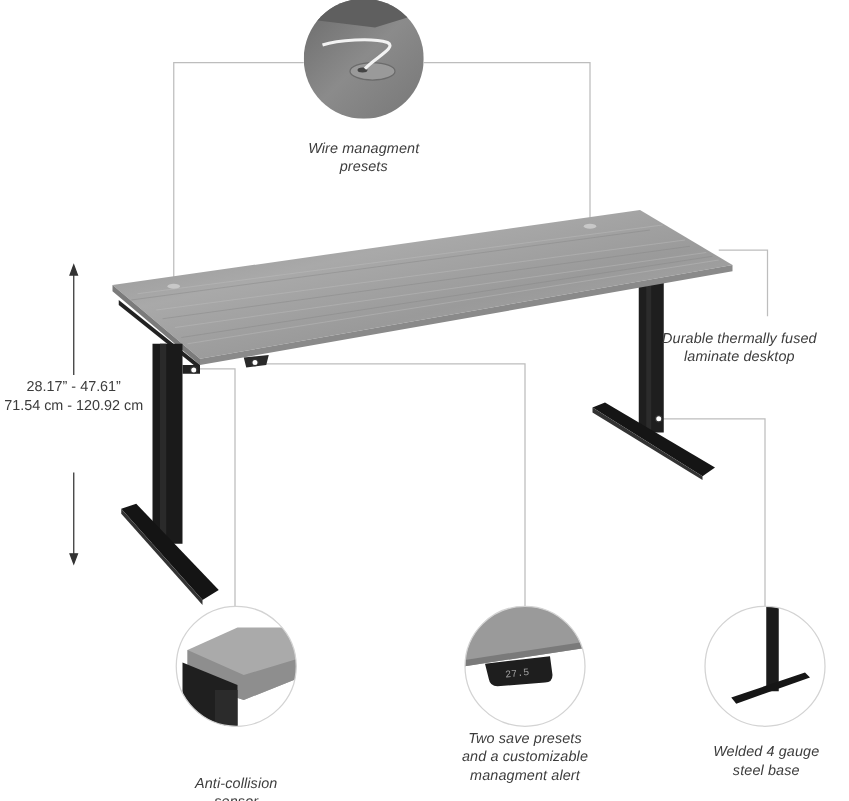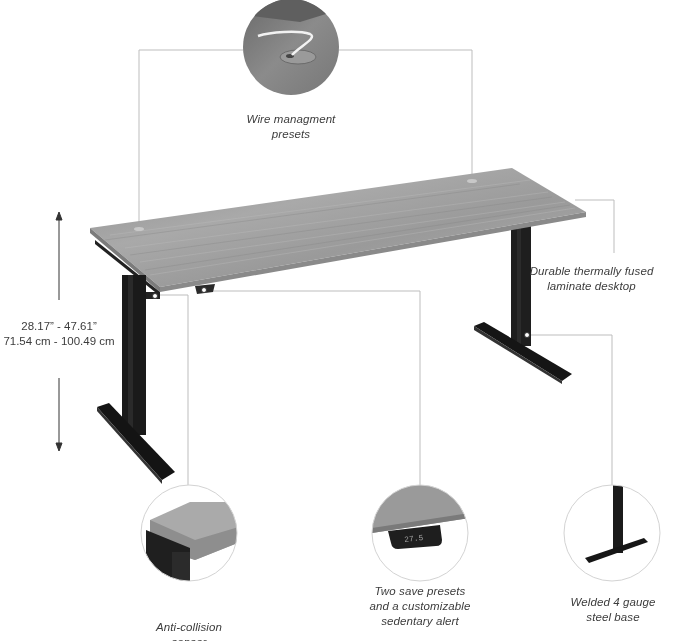--- a/index.html
+++ b/index.html
@@ -131,41 +131,41 @@
 
   <g clip-path="url(#c4)">
     <rect x="564" y="485" width="96" height="96" fill="#fff"></rect>
     <rect x="613" y="485" width="10" height="68" fill="#1b1b1b"></rect>
     <polygon points="585,558 644,538 648,542 589,563" fill="#161616"></polygon>
   </g>
   <circle cx="612" cy="533" r="48" fill="none" stroke="#d3d3d3" stroke-width="1"></circle>
 </svg>
 
 <div class="height-label" style="left:0;top:303px;width:118px;">
-  <div style="margin-top:16px;">28.17” - 47.61”</div>
-  <div>71.54 cm - 100.49 cm</div>
+  <div style="margin-top:0;">28.17” - 47.61”</div>
+  <div>71.54 cm - 120.92 cm</div>
 </div>
 
 <div class="label" style="left:231px;top:112px;width:120px;">
   <div>Wire managment</div>
   <div>presets</div>
 </div>
 
 <div class="label" style="left:524px;top:264px;width:135px;">
   <div>Durable thermally fused</div>
   <div>laminate desktop</div>
 </div>
 
 <div class="label" style="left:139px;top:620px;width:100px;">
   <div>Anti-collision</div>
   <div>sensor</div>
 </div>
 
 <div class="label" style="left:360px;top:584px;width:120px;">
   <div>Two save presets</div>
   <div>and a customizable</div>
-  <div>sedentary alert</div>
+  <div>managment alert</div>
 </div>
 
 <div class="label" style="left:557px;top:595px;width:112px;">
   <div>Welded 4 gauge</div>
   <div>steel base</div>
 </div>
 
 </body></html>

